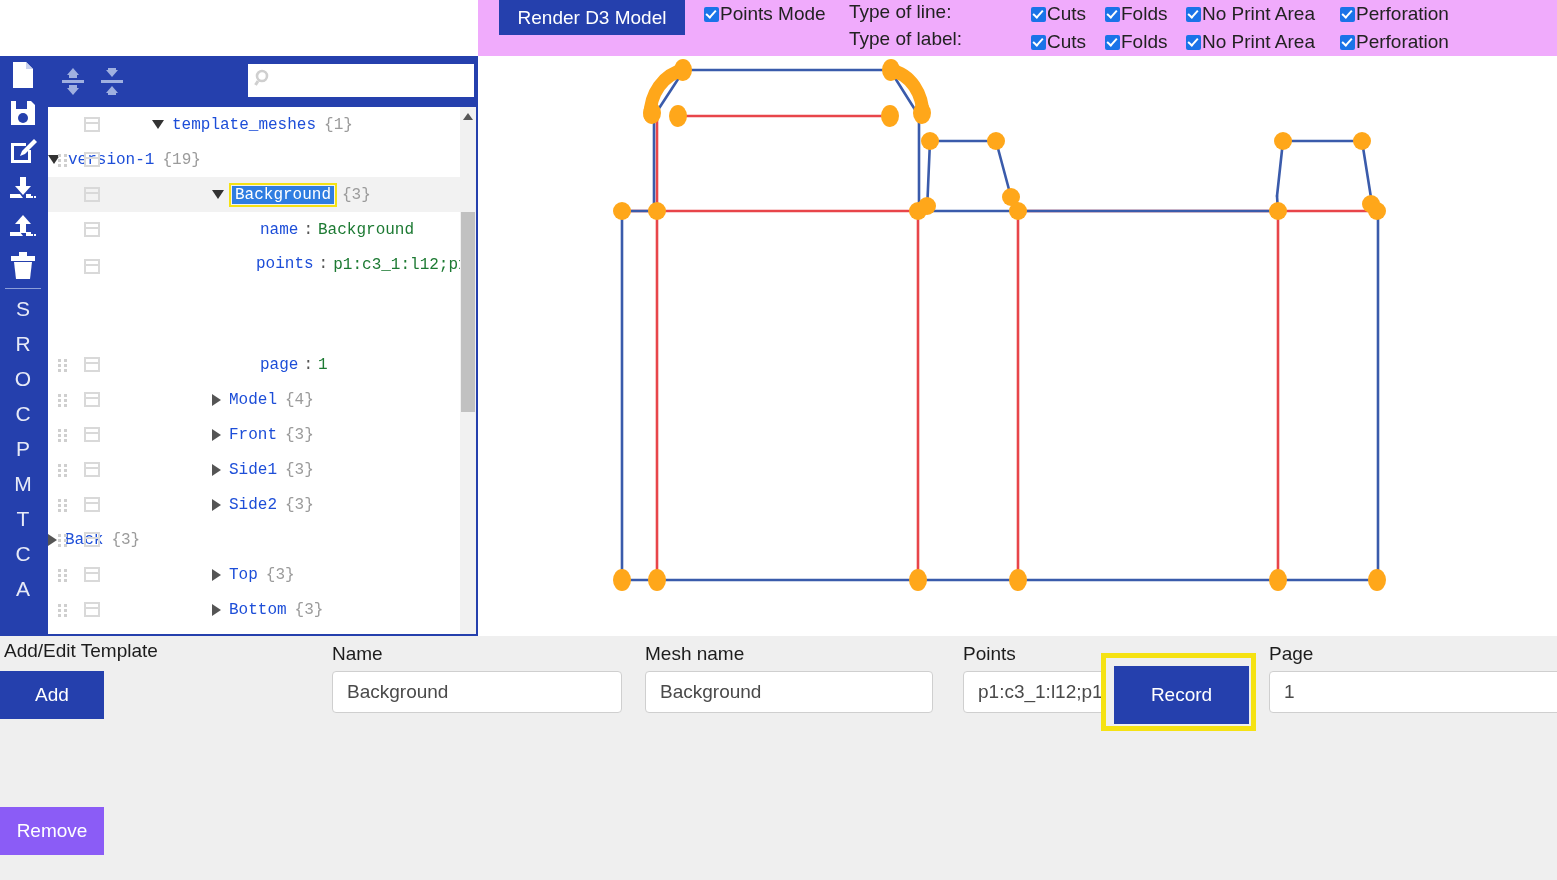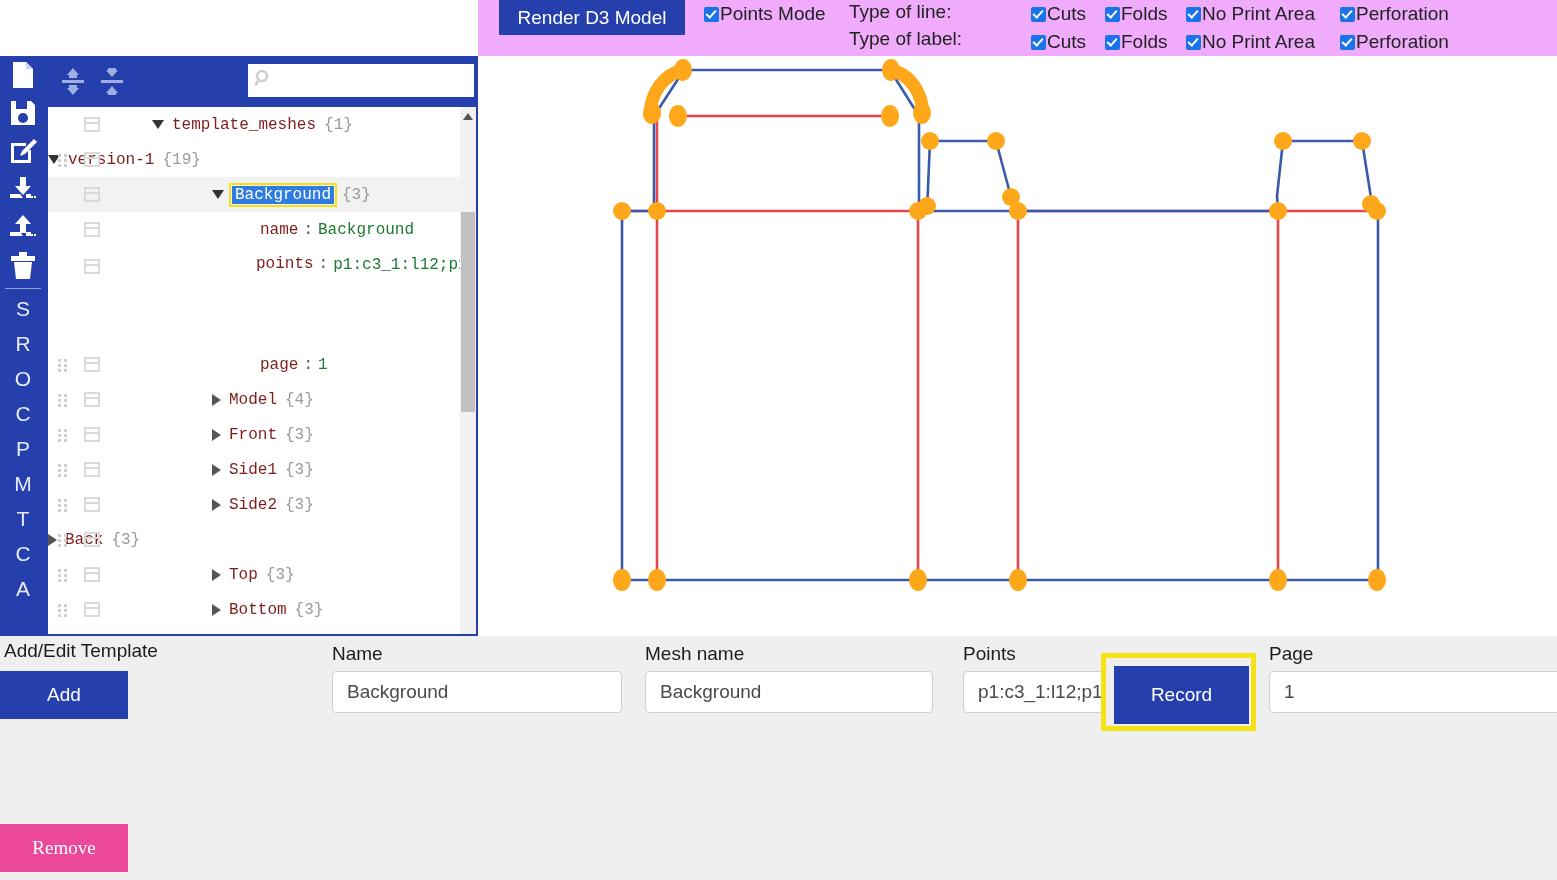--- a/index.html
+++ b/index.html
@@ -104,21 +104,21 @@
   .grip { position: absolute; left: 10px; top: 12px; width: 12px; height: 12px; cursor: grab; }
   .grip i {
     position: absolute; width: 3px; height: 3px; background: #cfcfcf; display: block;
   }
   .nodeicon { position: absolute; left: 36px; top: 10px; width: 16px; height: 15px; border: 2px solid #d9d9d9; }
   .nodeicon::after { content:""; position:absolute; left:0; top:3px; width:100%; height:2px; background:#d9d9d9; }
   .caret { display: inline-block; width: 0; height: 0; margin-right: 8px; flex: 0 0 auto; cursor: pointer; }
   .caret-down { border-left: 6px solid transparent; border-right: 6px solid transparent; border-top: 9px solid #333; }
   .caret-right { border-top: 6px solid transparent; border-bottom: 6px solid transparent; border-left: 9px solid #555; }
   .count { color: #9b9b9b; margin-left: 8px; }
-  .k { color: #7f1d1d; }
+  .k { color: #1d4ed8; }
   .colon { color: #555; margin: 0 5px; }
   .v-str { color: #1d7a33; }
   .v-num { color: #1d7a33; }
   .sel-chip {
     background: #2f7de1; color: #fff; padding: 0 3px;
     outline: 2px solid #f5e213; outline-offset: 1px;
   }
   .pts-block { font-family: "Liberation Mono", monospace; font-size: 16px; color: #1d7a33; line-height: 20px; width: 118px; }
 
   .vscroll {
@@ -140,28 +140,28 @@
 
   
   .bottom {
     position: absolute; left: 0; top: 636px; width: 1557px; height: 244px;
     background: #efefef;
   }
   .bottom-title {
     position: absolute; left: 4px; top: 4px; font-size: 19px; color: #1c1c1c;
   }
   .act-btn {
-    position: absolute; left: 0; width: 128px; height: 48px;
+    position: absolute; left: 0; width: 104px; height: 48px;
     color: #fff; font-size: 19px; line-height: 48px; text-align: center;
     cursor: pointer;
   }
   .act-add  { top: 35px; background: #2540ad; }
   .act-save { top: 86px; background: #2540ad; }
   .act-dup  { top: 137px; background: #19a8bd; }
-  .act-rem  { top: 188px; background: #ec4899; font-family: Liberation Serif, serif; }
+  .act-rem  { top: 171px; background: #8b5cf6; }
 
   .fld-label { position: absolute; font-size: 19px; color: #1c1c1c; }
   .fld-box {
     position: absolute; height: 42px; background: #fff;
     border: 1px solid #cfcfcf; border-radius: 4px;
     font-size: 19px; color: #4a4a4a; line-height: 40px;
     padding: 0 14px; overflow: hidden; white-space: nowrap; cursor: text;
   }
   .record-wrap {
     position: absolute; left: 1101px; top: 653px; width: 155px; height: 78px;

